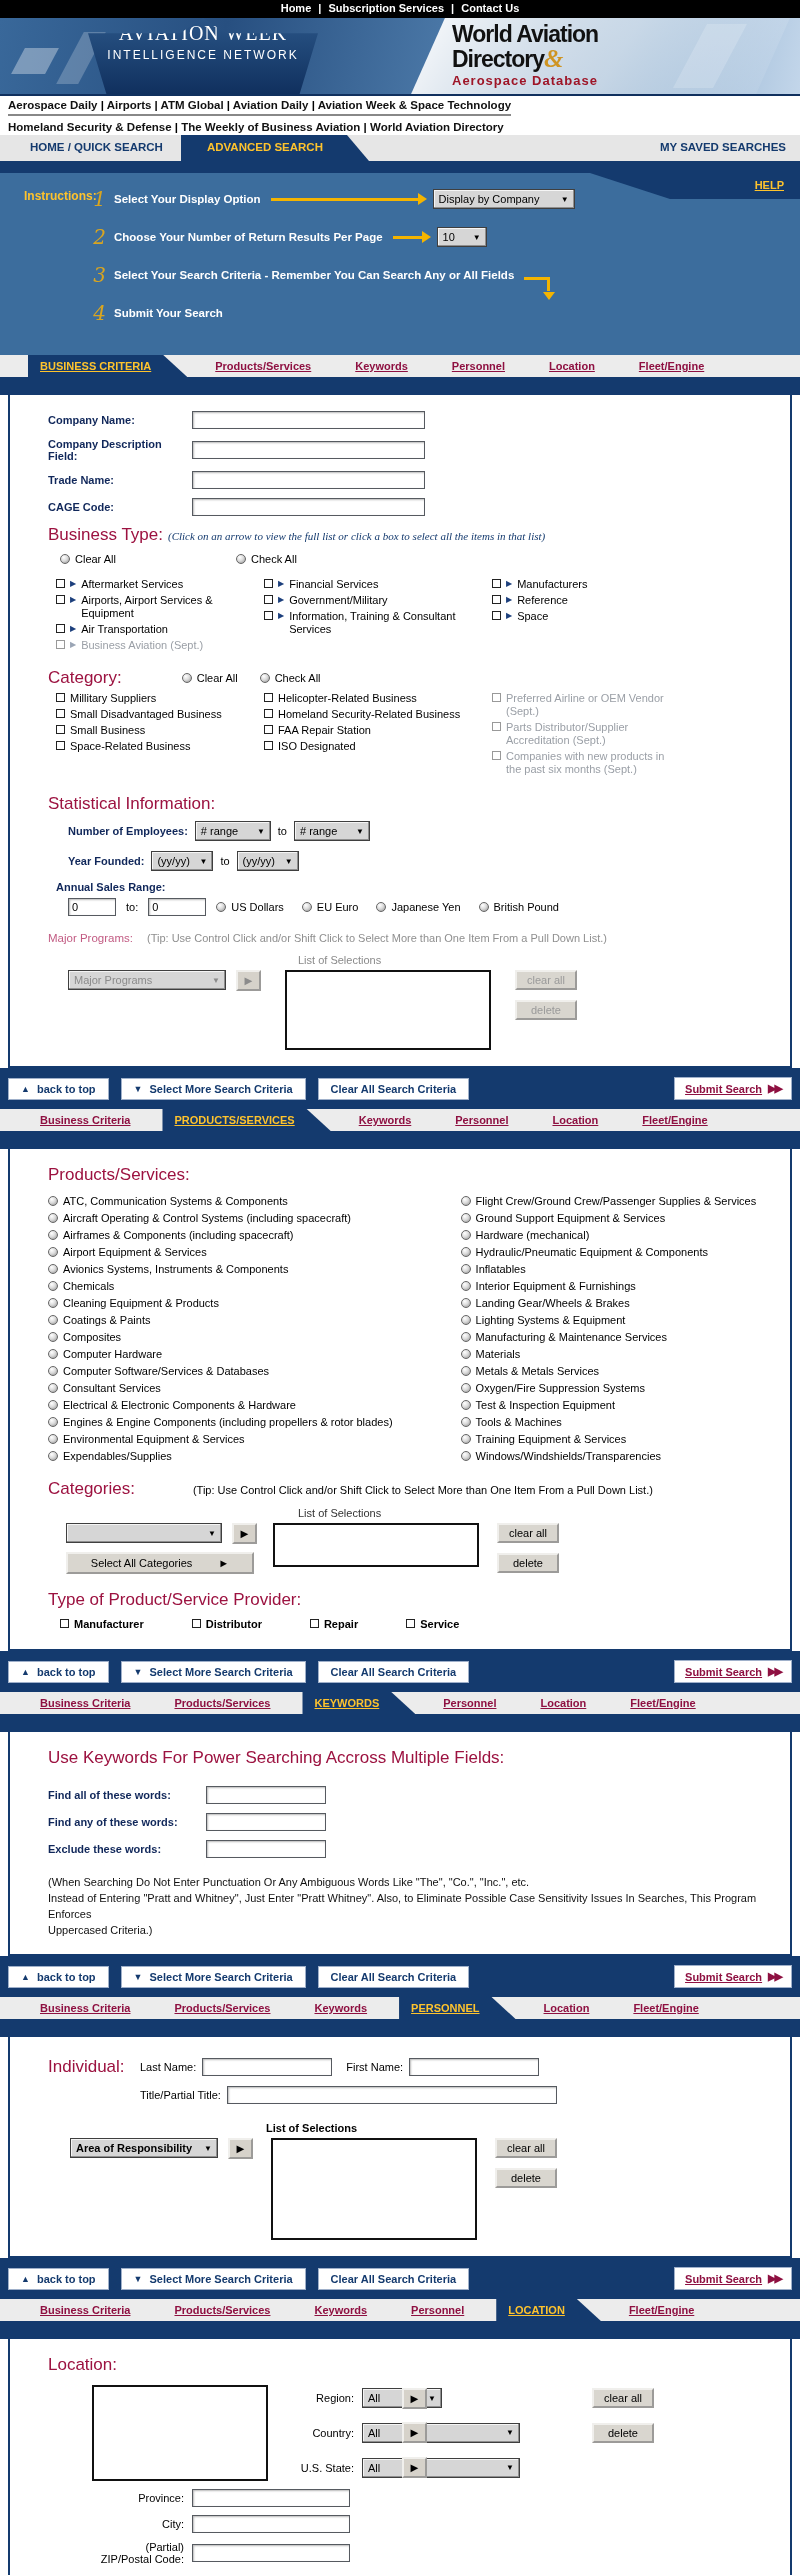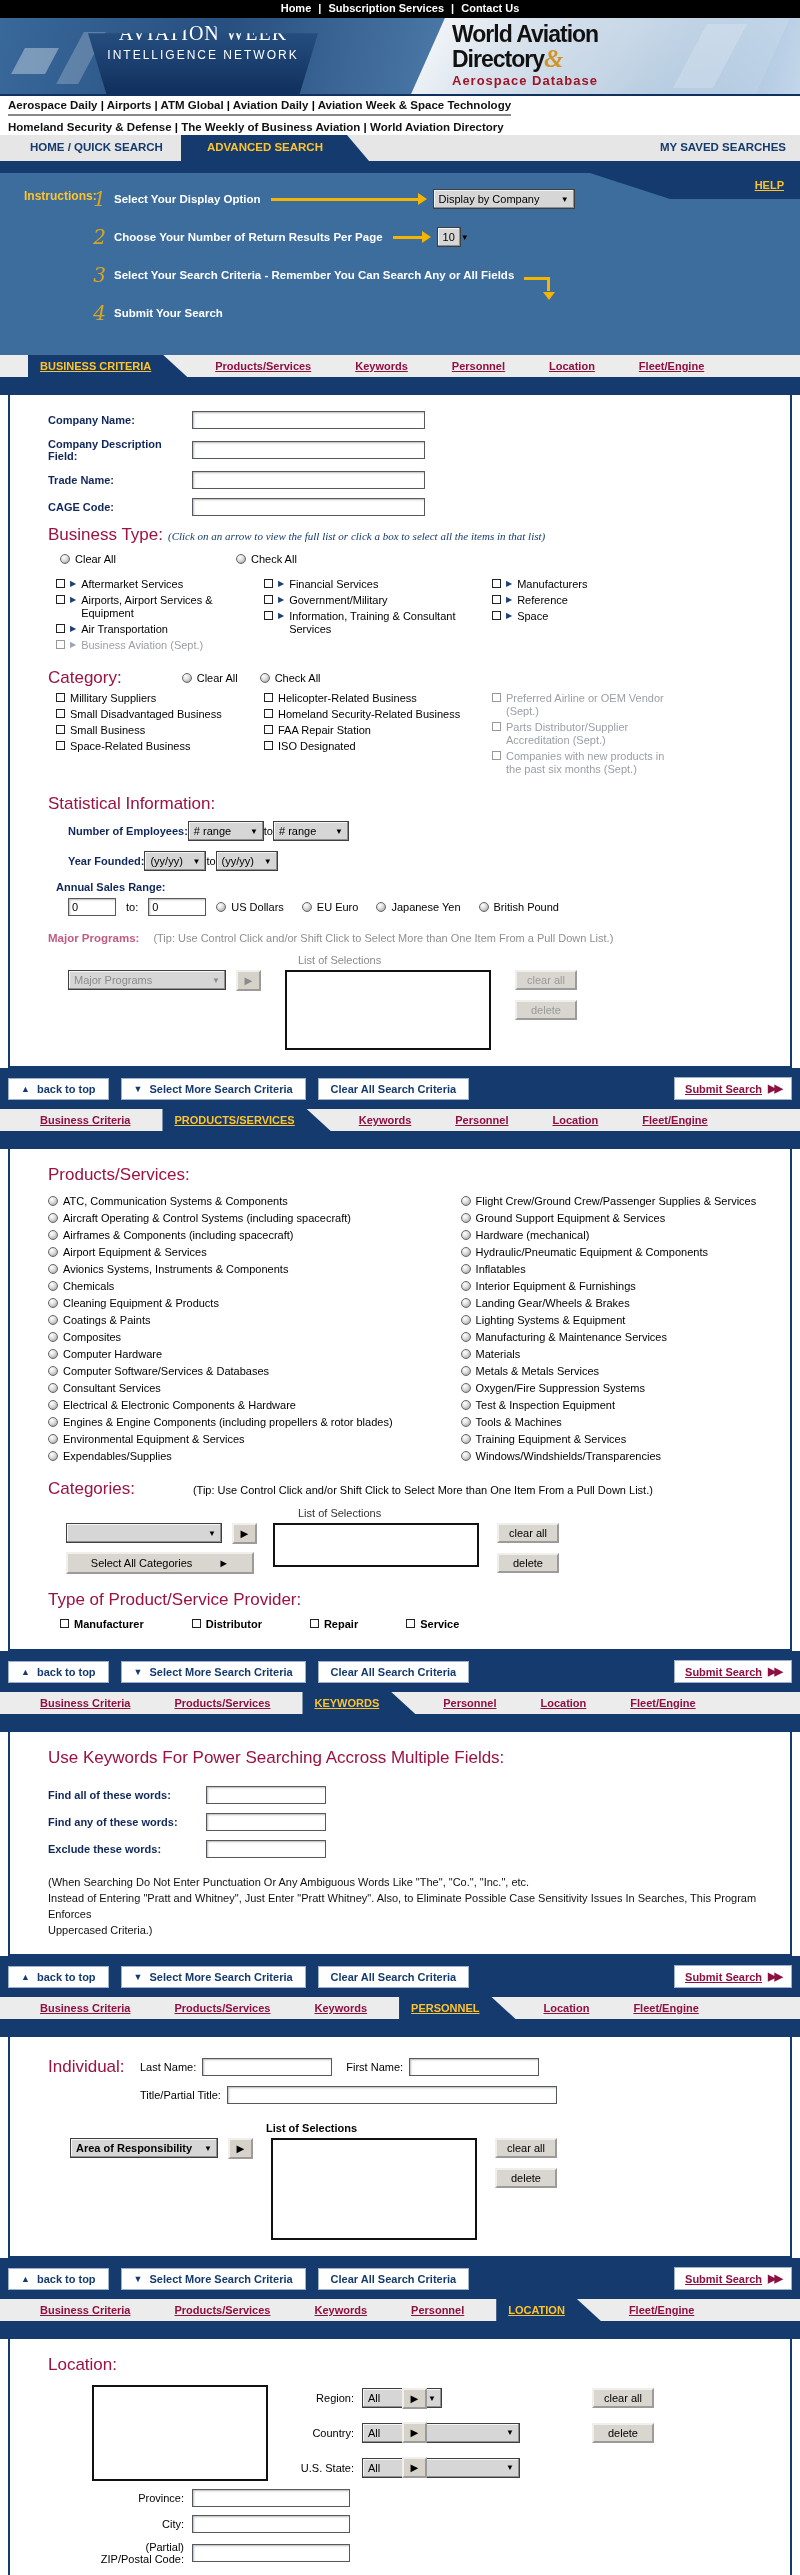--- a/index.html
+++ b/index.html
@@ -105,31 +105,31 @@
   .ctab-active { background:#143a6e; color:#fec32d; text-transform:uppercase;
                  padding:0 36px 0 12px; margin-left:-12px; margin-right:28px;
                  clip-path:polygon(0 0,calc(100% - 24px) 0,100% 100%,0 100%); }
   .navybar { background:#143a6e; height:18px; }
 
   
   .panel { margin:0 8px; background:#fff; border:2px solid #143a6e; border-top:none;
            padding:16px 12px 16px 38px; }
   .flabel { color:#10275a; font-weight:bold; }
   .mhead { color:#9c1240; font-weight:normal; font-size:17px; }
-  .pinkhead { color:#c25b83; font-weight:bold; font-size:11.5px; }
+  .pinkhead { color:#c25b83; font-weight:normal; font-size:11.5px; }
   .note { color:#143a6e; font-style:italic; font-weight:normal; margin-left:5px;font-family:Liberation Serif, serif; }
   .tip { font-weight:normal; margin-left:14px; }
   .tip.gray { color:#8f8f8f; }
   .frow { display:flex; align-items:center; margin:0 0 9px; }
   .frow .flabel { width:144px; flex:none; }
   .radrow { display:flex; align-items:center; margin:8px 0 12px 12px; }
   .radrow .optlbl { font-weight:normal; }
   .cols { display:flex; margin:4px 0 0 8px; }
   .col { display:flex; flex-direction:column; gap:3px; }
-  .statrow { display:flex; align-items:center; margin:7px 0 10px 20px; }
+  .statrow { display:flex; align-items:center; gap:7px; margin:7px 0 10px 20px; }
   .salesrow { display:flex; align-items:center; gap:10px; margin:5px 0 16px 20px; }
   .selgrid { display:flex; align-items:flex-start; margin:4px 0 0 20px; gap:10px; }
   .loslabel { margin:0 0 4px 6px; }
   .btncol { display:flex; flex-direction:column; gap:10px; }
 
   
   .actionbar { background:#143a6e; padding:9px 8px; display:flex; align-items:center; gap:12px; }
   .ab-btn { background:#fff; border:1px solid #9fb0ca; color:#143a6e; font-weight:bold;
             font-size:11px; padding:4px 12px; display:inline-flex; align-items:center; gap:7px;
             font-family:"Liberation Sans",sans-serif; }
@@ -201,21 +201,21 @@
       <span class="h-arrow" style="width:148px"></span>
       <span class="fsel" style="width:142px">
           <span>Display by Company</span>
           <span class="car">▼</span>
         </span>
     </div>
     <div class="step">
       <span class="stepnum">2</span>
       <span class="steptext">Choose Your Number of Return Results Per Page</span>
       <span class="h-arrow" style="width:30px"></span>
-      <span class="fsel" style="width:24px">
+      <span class="fsel" style="width:50px">
           <span>10</span>
           <span class="car">▼</span>
         </span>
     </div>
     <div class="step">
       <span class="stepnum">3</span>
       <span class="steptext">Select Your Search Criteria - Remember You Can Search Any or All Fields</span>
       <span class="bend"></span>
     </div>
     <div class="step">

